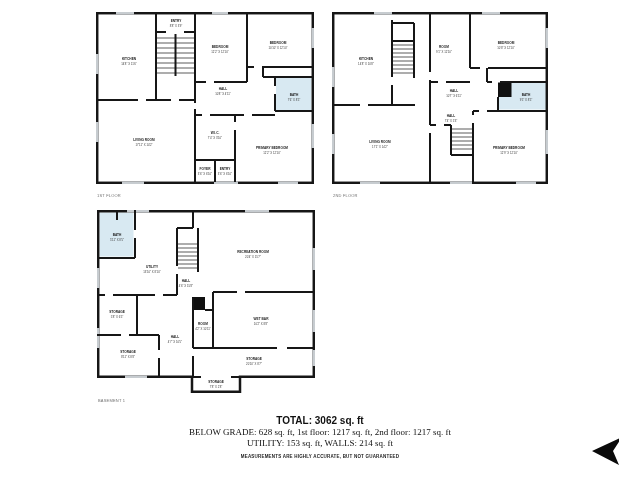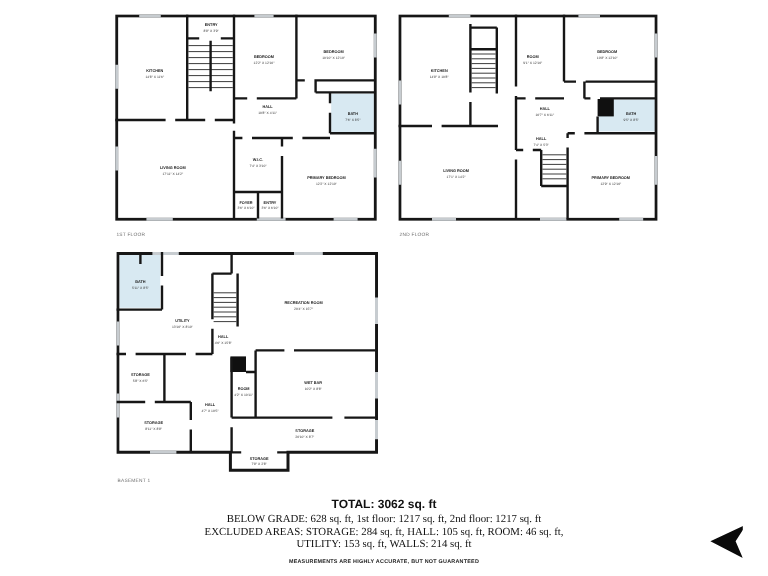--- a/index.html
+++ b/index.html
@@ -181,21 +181,20 @@
         <text class="rname" x="119" y="173">STORAGE</text>
         <text class="rdim" x="119" y="177.5">7'8" X 2'8"</text>
       </g>
     </svg>
     <div class="floor-label" style="left:1px;top:188px;">BASEMENT 1</div>
   </div>
 
   <div class="summary">
     <div class="total">TOTAL: 3062 sq. ft</div>
     <div class="line">BELOW GRADE: 628 sq. ft, 1st floor: 1217 sq. ft, 2nd floor: 1217 sq. ft</div>
-    <div class="line">EXCLUDED AREAS: STORAGE: 284 sq. ft, HALL: 105 sq. ft, ROOM: 46 sq. ft,</div>
     <div class="line">UTILITY: 153 sq. ft, WALLS: 214 sq. ft</div>
     <div class="disclaimer">MEASUREMENTS ARE HIGHLY ACCURATE, BUT NOT GUARANTEED</div>
   </div>
 
   <div class="compass">
     <svg width="42" height="38" viewBox="0 0 42 38">
       <polygon points="3,18 33,4 24,18 30,32" fill="#0a0a0a"></polygon>
       <text x="32" y="34" transform="rotate(35 32 34)">N</text>
     </svg>
   </div>

